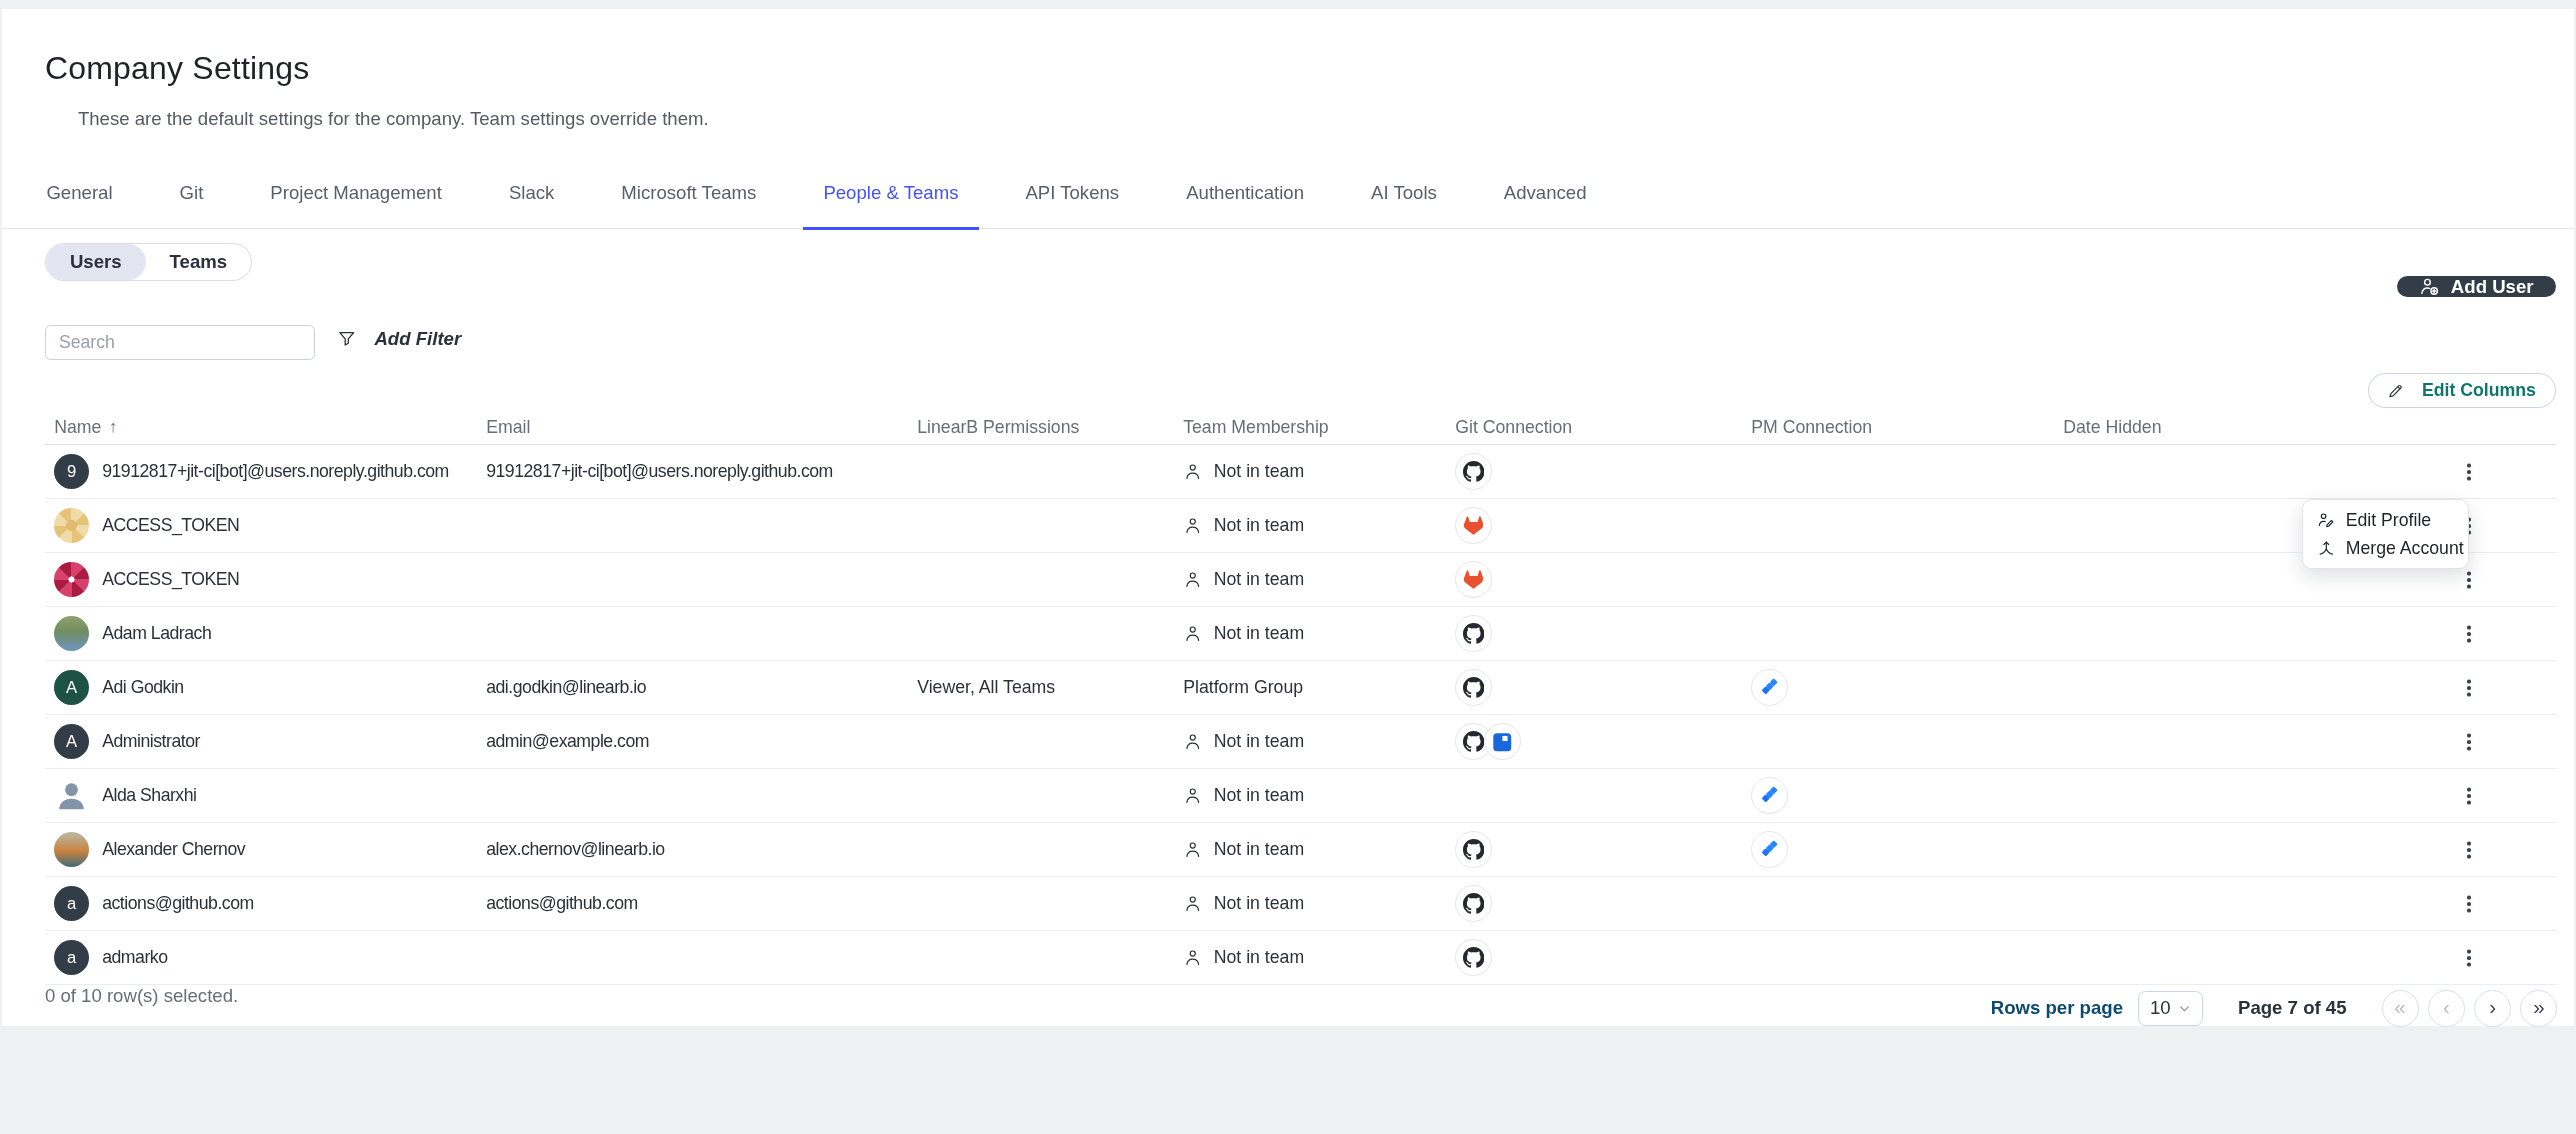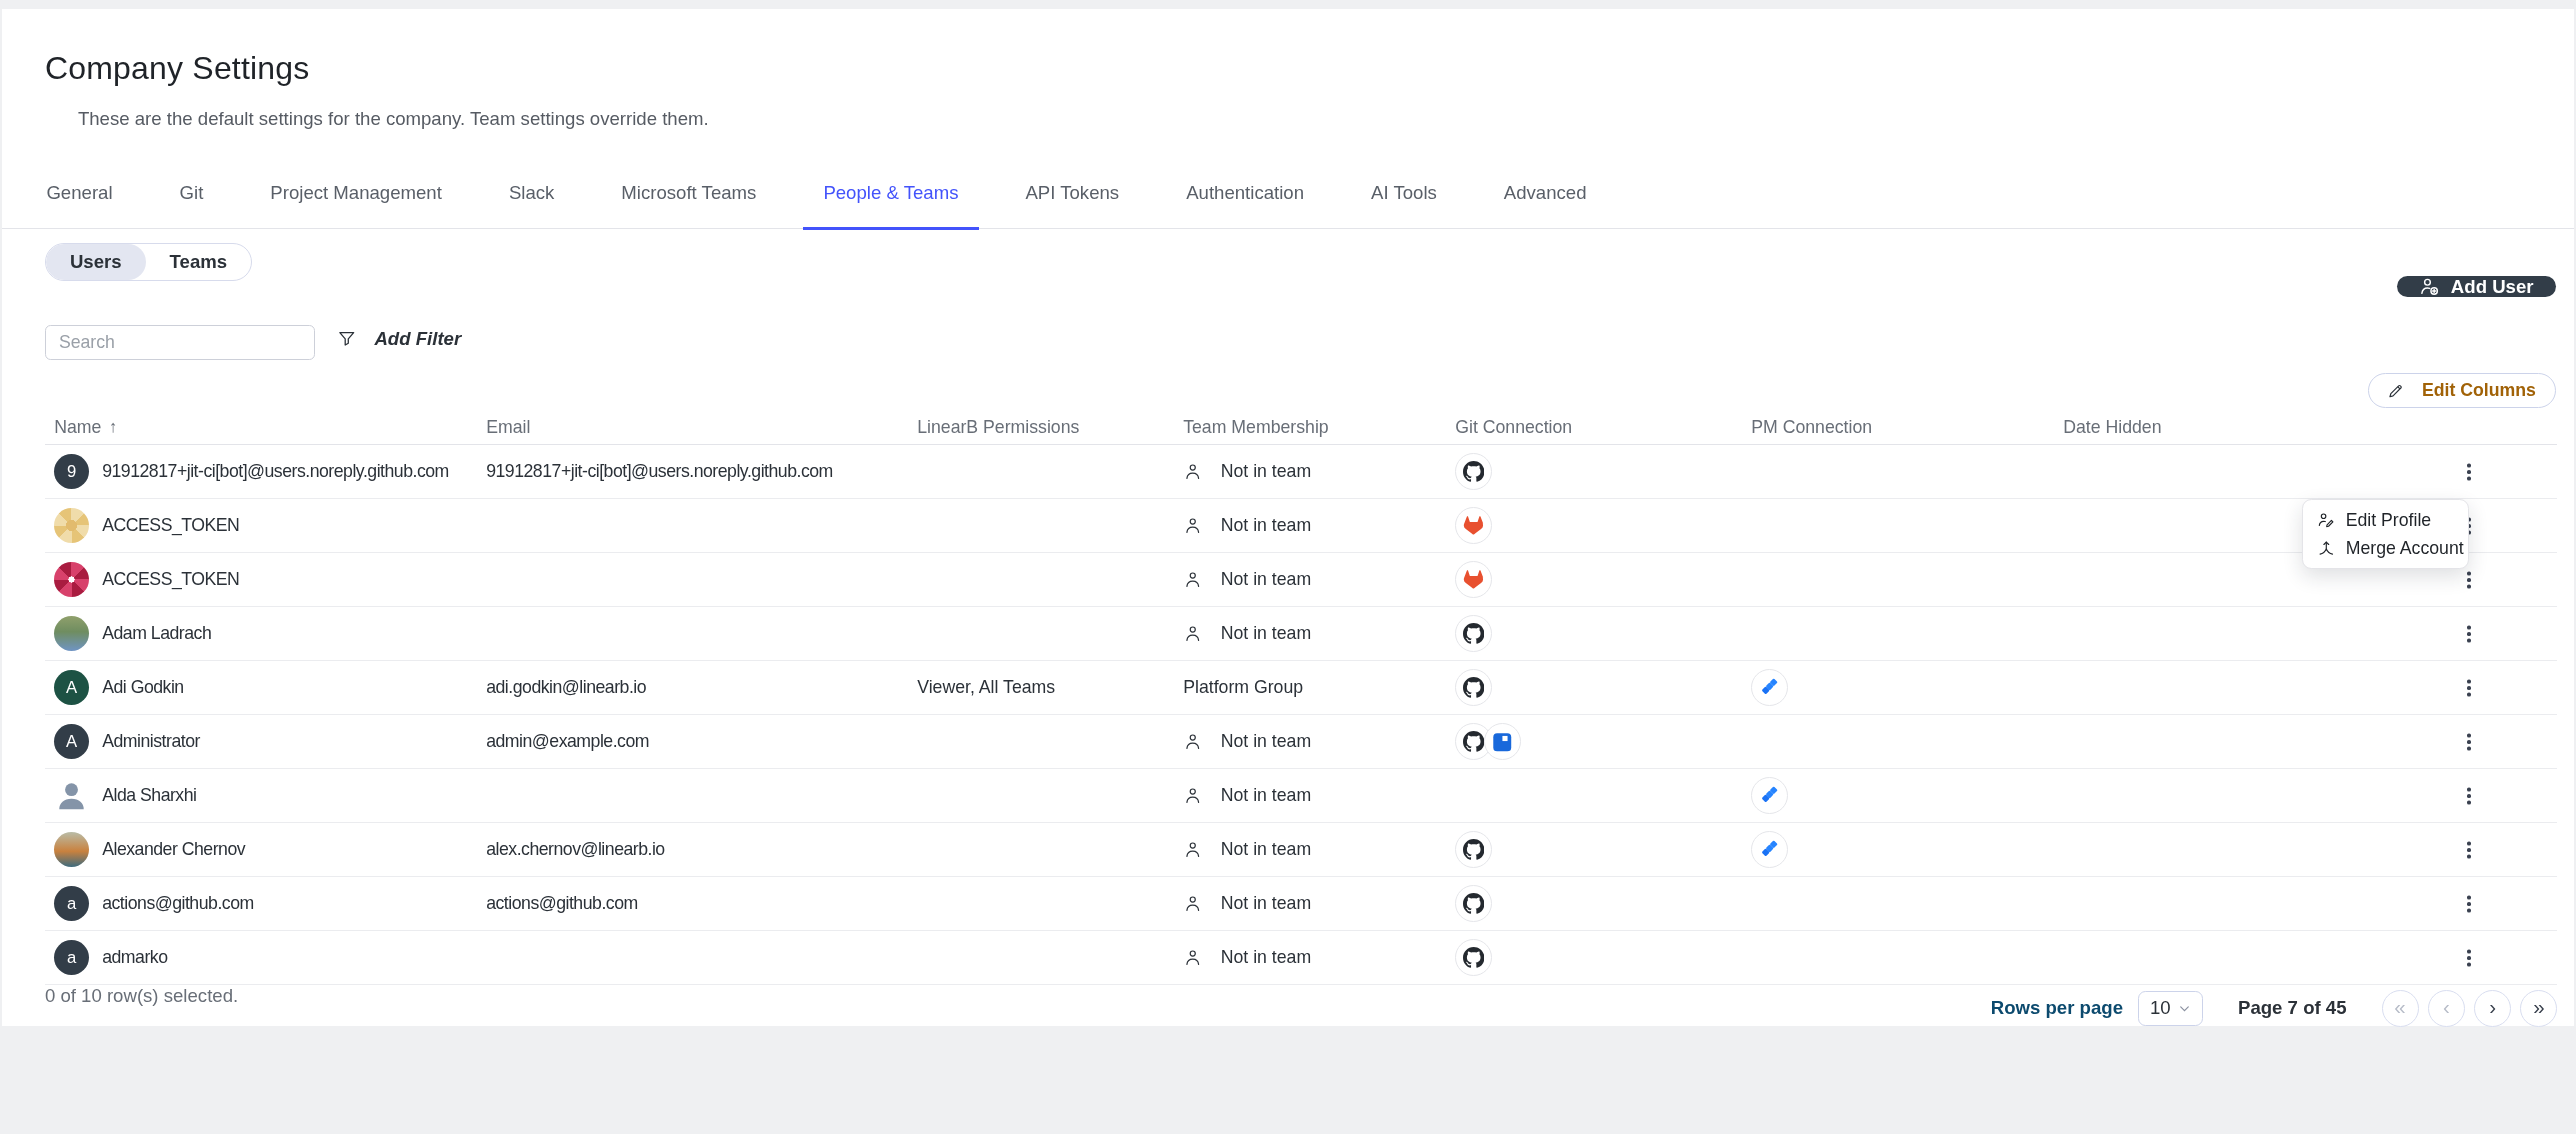--- a/index.html
+++ b/index.html
@@ -18,32 +18,32 @@
   .view-toggle { position:absolute; left:43px; top:234px; height:38px; display:inline-flex; align-items:stretch; border:1.4px solid #d7dbec; border-radius:20.5px; background:#fff; overflow:hidden; }
   .seg { display:flex; align-items:center; padding:0 24px; font-size:18.6px; font-weight:600; color:#2b3138; cursor:pointer; }
   .seg.selected { background:#e3e6f1; border-radius:20.5px; }
 
   .add-user-btn { position:absolute; right:18.6px; top:267px; height:21px; border:none; border-radius:20.5px; background:#323d48; color:#fff; font-size:18.6px; font-weight:600; display:flex; align-items:center; gap:10.2px; padding:0 22px; cursor:pointer; font-family:inherit; }
 
   .search-input { position:absolute; left:43px; top:316px; width:270px; height:35px; border:1.4px solid #cdd0d9; border-radius:5.6px; font-size:17.7px; padding:0 13px; color:#2b3138; outline:none; font-family:inherit; }
   .search-input::placeholder { color:#9aa0a8; }
   .add-filter-btn { position:absolute; left:335px; top:312px; height:35px; display:flex; align-items:center; gap:18px; background:none; border:none; font-size:18.6px; font-weight:600; color:#2b3138; cursor:pointer; font-family:inherit;font-style:italic; }
 
-  .edit-columns-btn { position:absolute; right:18.6px; top:364px; height:35px; display:flex; align-items:center; gap:17px; background:#fff; border:1.4px solid #ccd3ea; border-radius:17.7px; padding:0 18.6px; font-size:17.7px; font-weight:600; color:#a16207; cursor:pointer; font-family:inherit; }
+  .edit-columns-btn { position:absolute; right:18.6px; top:364px; height:35px; display:flex; align-items:center; gap:17px; background:#fff; border:1.4px solid #ccd3ea; border-radius:17.7px; padding:0 18.6px; font-size:17.7px; font-weight:600; color:#0f766e; cursor:pointer; font-family:inherit; }
 
   .table { position:absolute; left:43px; right:16.7px; top:401px; }
   .tr, .thead { display:grid; grid-template-columns:432px 431px 266px 272px 296px 312px 317px 1fr; align-items:center; }
   .thead { height:35px; border-bottom:1.4px solid #e3e4e9; }
   .th { font-size:17.7px; color:#686e77; padding-left:9.3px; display:flex; align-items:center; gap:7.4px; cursor:pointer; }
   .sort-arrow { font-size:16.7px; color:#686e77; }
   .tr { height:54px; border-bottom:0.9px solid #ebecef; }
   .td { font-size:17.7px; color:#2b3138; padding-left:9.3px; white-space:nowrap; overflow:visible; }
   .long { letter-spacing:-0.5px; }
   .name-cell { display:flex; align-items:center; gap:13px; }
-  .team-cell { display:flex; align-items:center; gap:18px; }
+  .team-cell { display:flex; align-items:center; gap:11px; }
   .git-cell, .pm-cell { display:flex; align-items:center; }
 
   .avatar { width:35px; height:35px; min-width:35px; border-radius:50%; display:flex; align-items:center; justify-content:center; color:#fff; font-size:16.7px; }
   .av-ident-y { background-color:#eed9a4; background-image:radial-gradient(circle at 50% 50%, #e2bb6e 0 22%, transparent 23%), repeating-conic-gradient(#f0dcaa 0 45deg, #e6c477 45deg 90deg); }
   .av-ident-r { background-color:#c32a4e; background-image:radial-gradient(circle at 50% 50%, #ffffff 0 12%, transparent 13%), repeating-conic-gradient(#d8416b 0 45deg, #a91c40 45deg 90deg); }
   .av-photo-adam { background:linear-gradient(180deg, #90a06c 0%, #6f8d60 45%, #6f94c4 100%); }
   .av-photo-alex { background:linear-gradient(180deg, #b9bca7 0%, #c9813e 55%, #3e6b7e 100%); }
   .av-person { background:#fff; }
 
   .conn-badge { width:37px; height:37px; border-radius:50%; border:1.4px solid #e5e6ea; background:#fff; display:flex; align-items:center; justify-content:center; }

